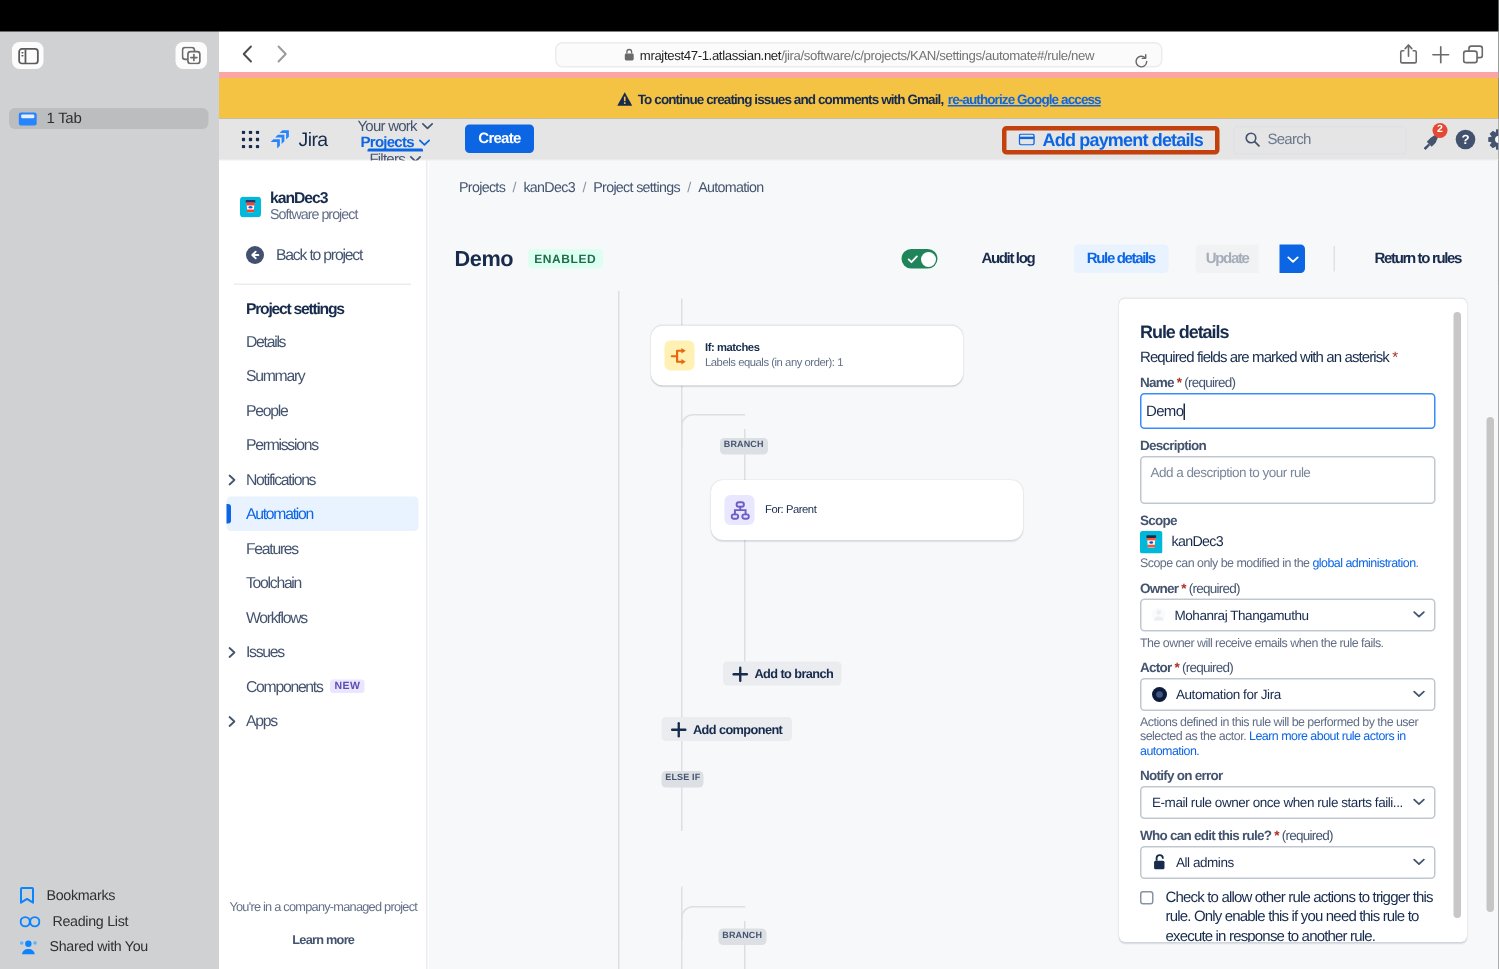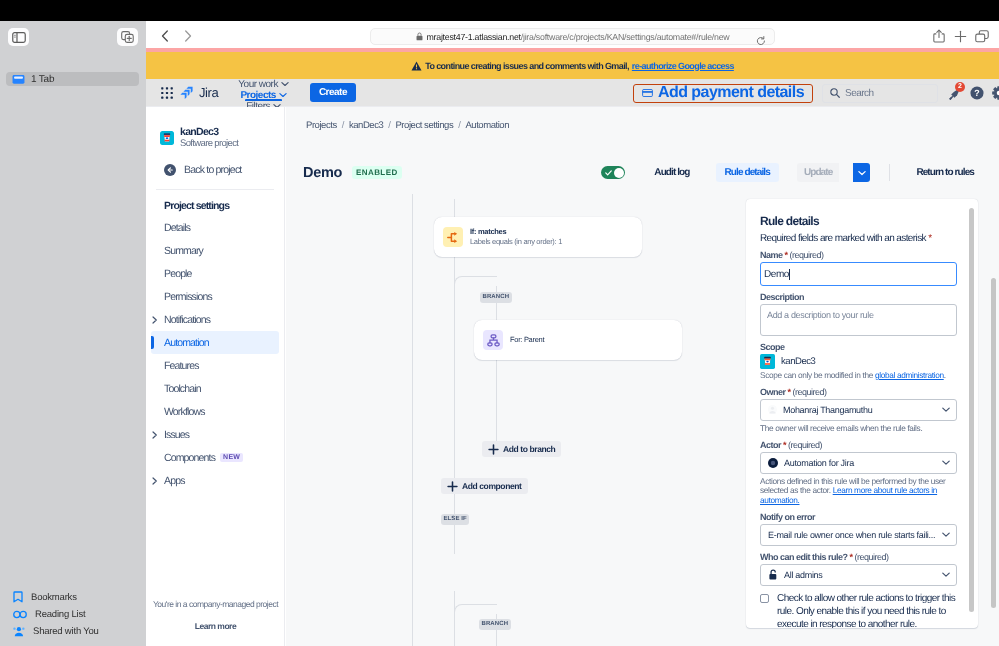--- a/index.html
+++ b/index.html
@@ -54,22 +54,22 @@
   .jira-logo { display:flex; align-items:center; gap:4px; margin-left:3px; }
   .jira-wordmark { font-size:13px; font-weight:400; color:#172b4d; letter-spacing:-0.4px; }
   .nav-items { display:flex; align-items:center; margin-left:12px; height:28px;flex-direction:column; }
   .nav-item { display:flex; align-items:center; gap:3px; padding:0 3.3px; height:28px; position:relative;
               font-size:10px; letter-spacing:-0.5px; color:#44546f; cursor:pointer; white-space:nowrap; }
   .nav-item.active { color:#0c66e4; font-weight:600; }
   .nav-item.active::after { content:''; position:absolute; left:8px; right:8px; bottom:0; height:2px; background:#0c66e4; border-radius:1px 1px 0 0; }
   .create-btn { margin-left:13px; flex:none; white-space:nowrap; height:19px; padding:0 9px; background:#0c66e4; color:#fff;
                 border-radius:3px; font-size:10px; letter-spacing:-0.5px; font-weight:700; display:flex; align-items:center; }
   .hdr-right { position:absolute; right:0px; top:0; height:28px; display:flex; align-items:center; gap:0; padding-right:16px; }
-  .pay-btn { height:19px; padding:0 8px; white-space:nowrap; flex:none; border:1px solid #c2410c; border-radius:3px; color:#0c66e4;
-             font-size:16px; letter-spacing:-0.55px; font-weight:700; display:flex; align-items:center; gap:5px; }
+  .pay-btn { height:19px; padding:0 8px; white-space:nowrap; flex:none; border:3px solid #c2410c; border-radius:3px; color:#0c66e4;
+             font-size:12px; letter-spacing:-0.55px; font-weight:700; display:flex; align-items:center; gap:5px; }
   .search-box { margin-left:9px; width:116px; flex:none; height:19px; border:1px solid #dfe1e6; border-radius:3px;
                 display:flex; align-items:center; gap:5px; padding-left:7px; }
   .search-box span { font-size:10px; letter-spacing:-0.5px; color:#6b778c; }
   .icon-btn { width:20px; height:20px; display:flex; align-items:center; justify-content:center; position:relative; margin-left:2px; }
   .badge { position:absolute; top:-1px; right:0px; background:#e34935; color:#fff; font-size:7px;
            font-weight:700; border-radius:6px; min-width:10px; height:10px; line-height:10px; text-align:center; padding:0 2px; }
 
   
   .psidebar { position:absolute; left:0; top:28px; width:139px; height:539px; background:#fff;
               border-right:1px solid #ebecf0; }
@@ -145,21 +145,21 @@
               margin-bottom:2px; line-height:10px; }
   .req { color:#ae2e24; }
   .rd-input { height:24px; border:1.7px solid #388bff; border-radius:3px; display:flex; align-items:center;
               padding-left:3px; font-size:10px; color:#172b4d; letter-spacing:-0.45px; }
   .caret { display:inline-block; width:1px; height:11px; background:#172b4d; margin-left:0px; }
   .rd-textarea { height:32px; border:1px solid #c1c7cf; border-radius:3px; padding:5px 0 0 6px;
                  font-size:9px; color:#7a869a; letter-spacing:-0.35px; }
   .rd-scope { display:flex; align-items:center; gap:6px; margin-top:2px; height:14px; }
   .rd-scope .nm { font-size:9.5px; color:#172b4d; letter-spacing:-0.45px; }
   .rd-hint { font-size:8.3px; color:#626f86; margin-top:3px; line-height:9.8px; letter-spacing:-0.35px; }
-  .rd-hint a, .lnk { color:#0c66e4; text-decoration:underline; }
+  .rd-hint a, .lnk { color:#0c66e4; }
   .rd-select { height:22px; border:1px solid #c1c7cf; border-radius:3px; display:flex; align-items:center;
                padding:0 6px 0 7px; font-size:9px; color:#172b4d; letter-spacing:-0.3px; }
   .rd-select .v { flex:1; display:flex; align-items:center; gap:6px; white-space:nowrap; overflow:hidden; }
   .rd-check { display:flex; gap:8px; margin-top:6px; }
   .cbox { width:9px; height:9px; border:1px solid #8993a4; border-radius:2px; flex:none; margin-top:2px; }
   .rd-check .txt { font-size:10px; color:#172b4d; line-height:13px; letter-spacing:-0.55px; }
   .scrollbar { position:absolute; background:#c7c7c7; border-radius:3px; width:5px; }
 </style>
 </head>
 <body>

